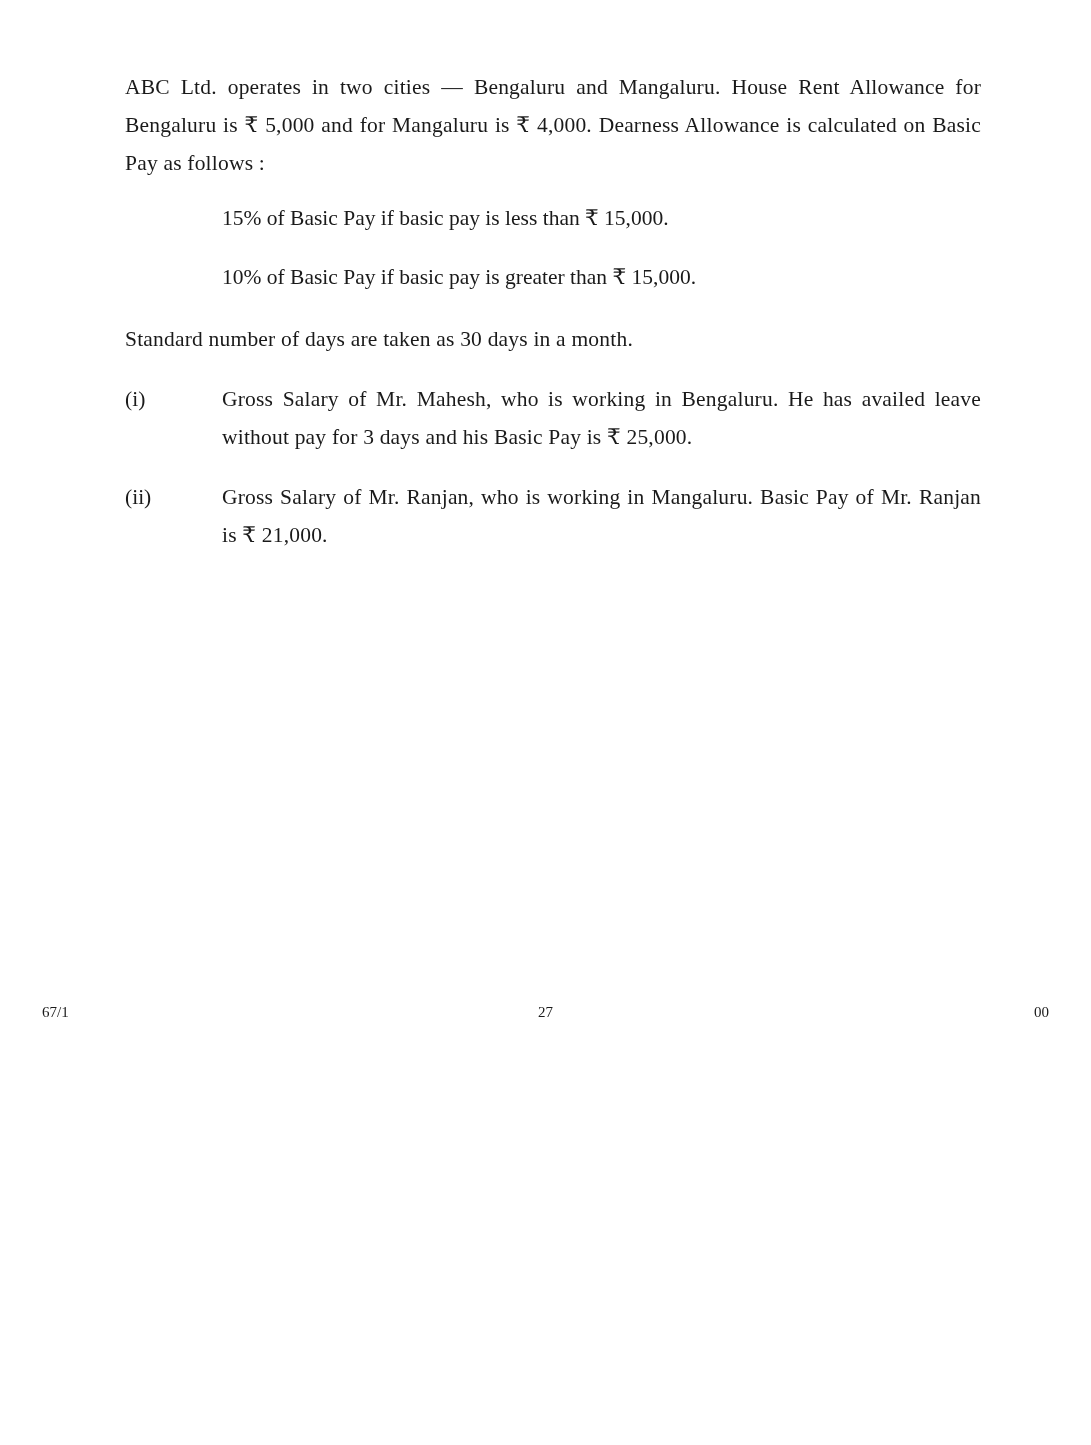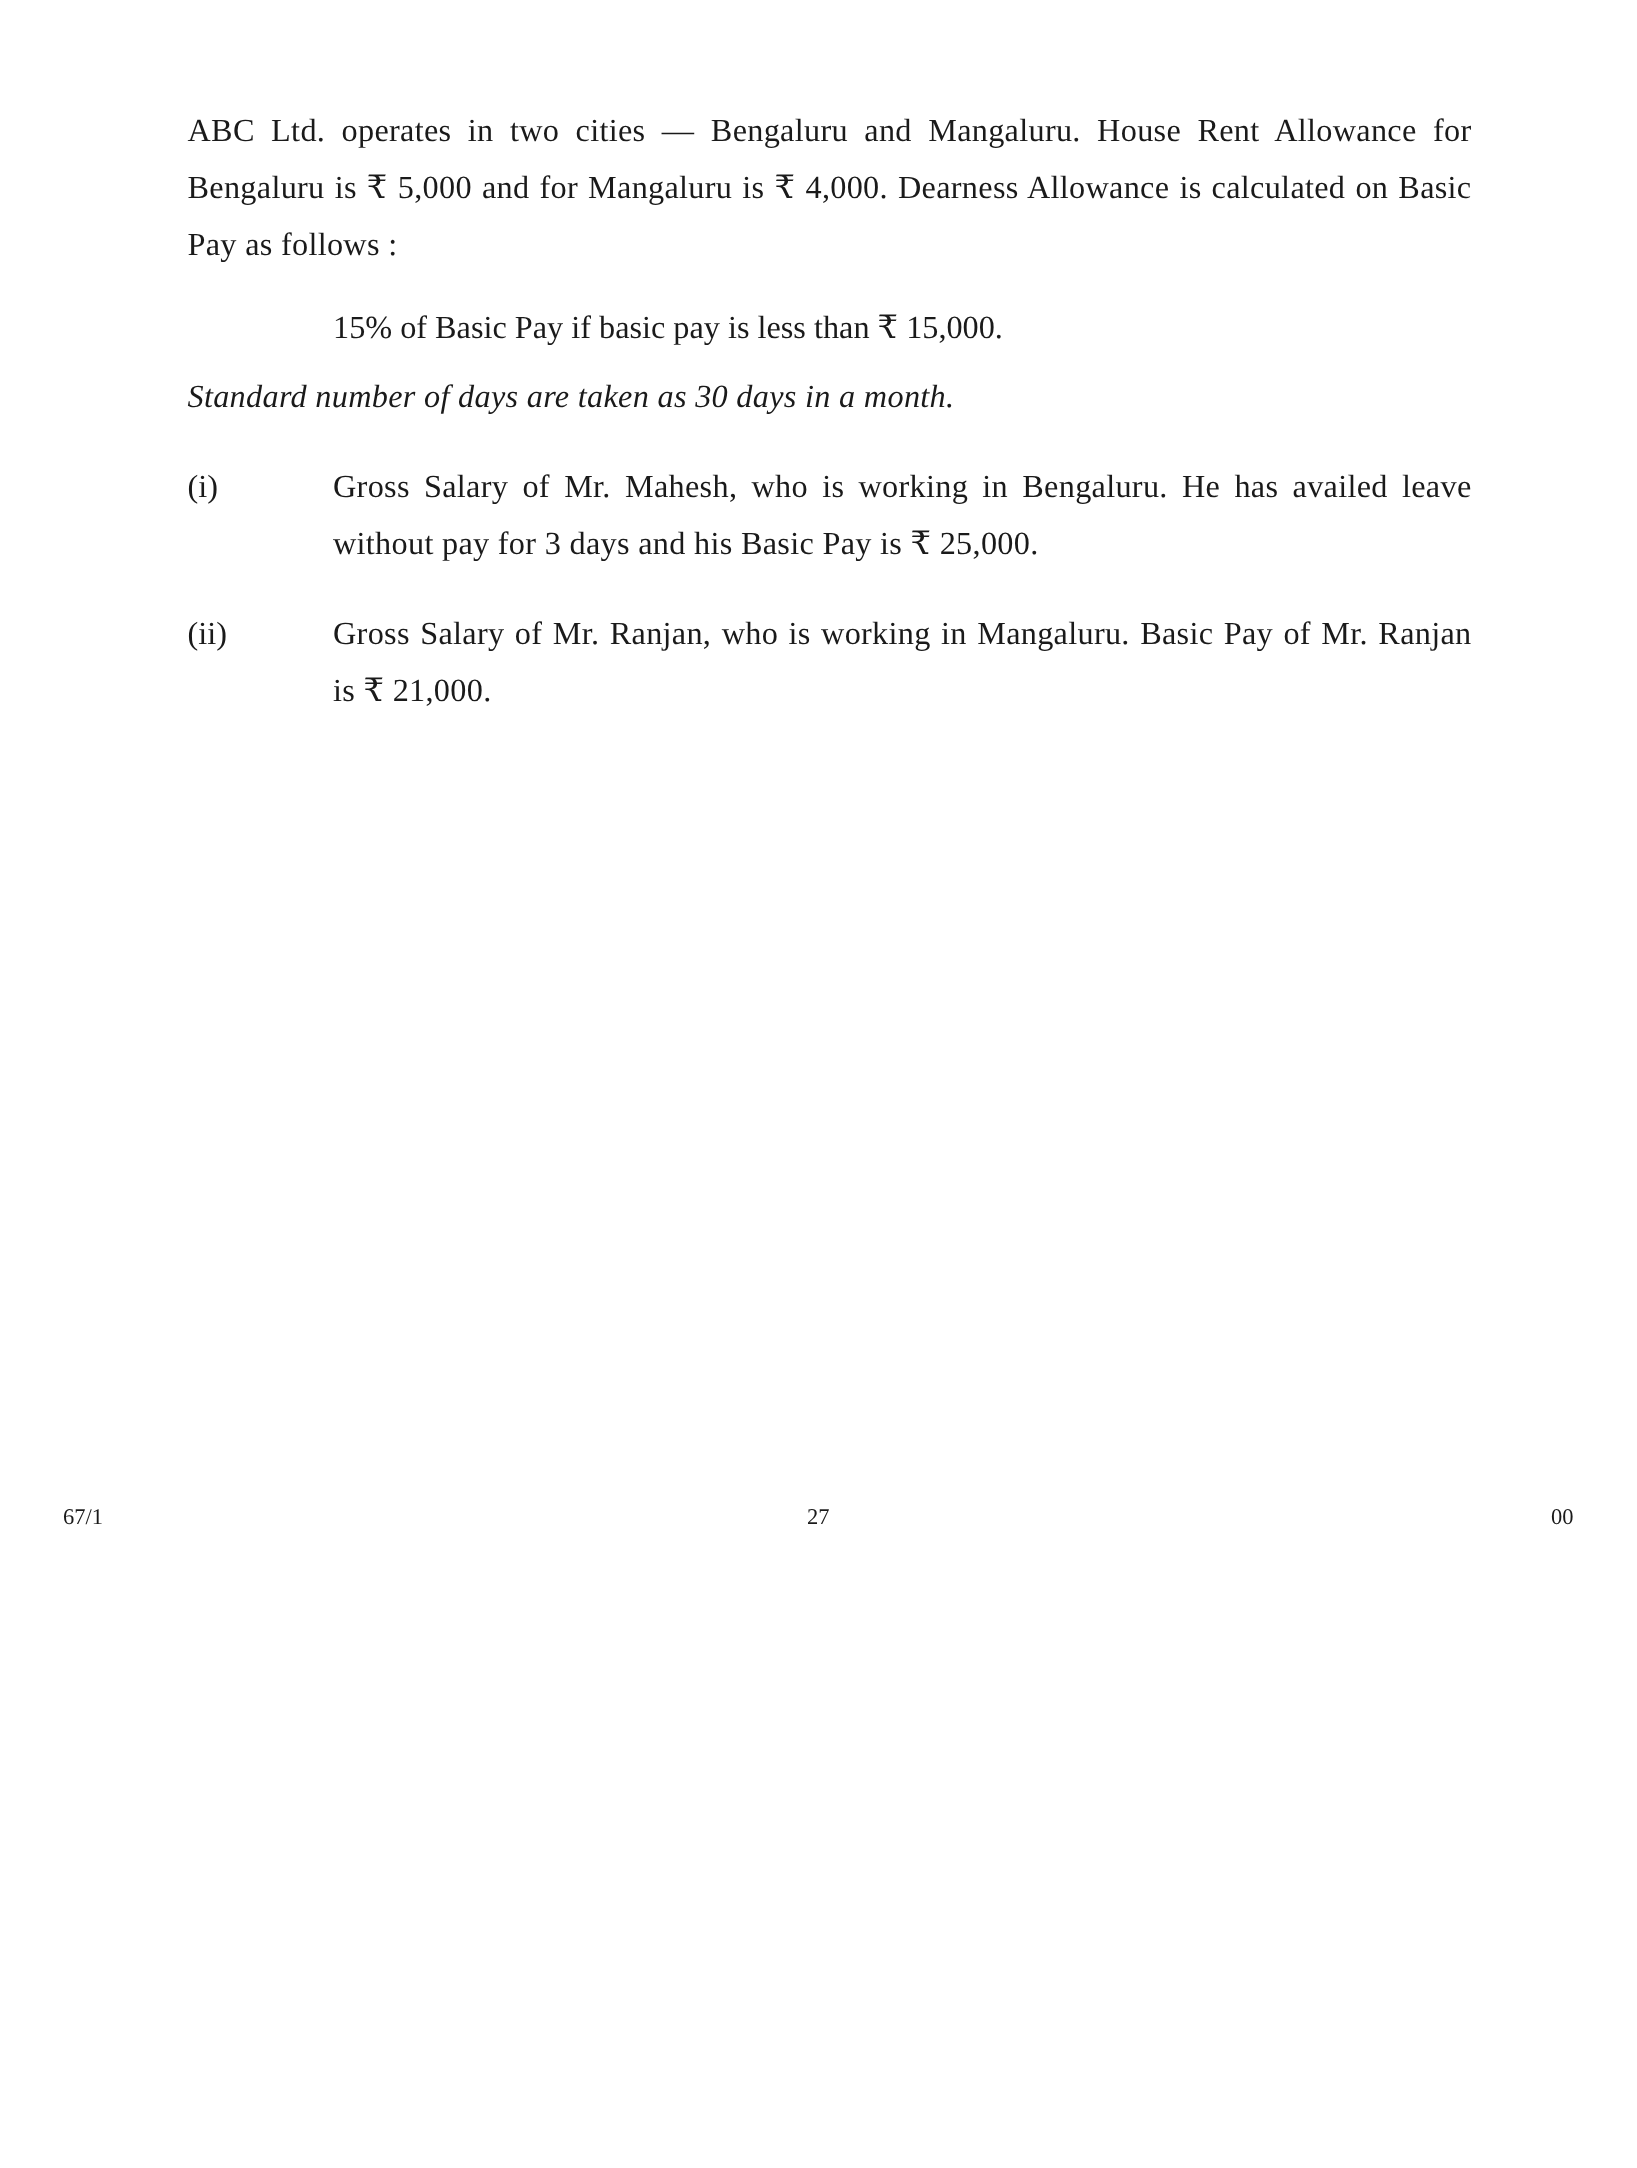--- a/index.html
+++ b/index.html
@@ -100,22 +100,23 @@
 <body>
 
 <div class="page">
 
   <div class="content">
 
     <p class="para">ABC Ltd. operates in two cities — Bengaluru and Mangaluru. House Rent Allowance for Bengaluru is ₹ 5,000 and for Mangaluru is ₹ 4,000. Dearness Allowance is calculated on Basic Pay as follows :</p>
 
     <p class="condition first">15% of Basic Pay if basic pay is less than ₹ 15,000.</p>
 
+    <p class="condition">10% of Basic Pay if basic pay is greater than ₹ 15,000.</p>
 
-    <p class="para" style="margin-top: 8px; font-style: italic;">Standard number of days are taken as 30 days in a month.</p>
+    <p class="para" style="margin-top: 24px;">Standard number of days are taken as 30 days in a month.</p>
 
 
     <div class="question-item">
       <span class="q-label">(i)</span>
       <span class="q-text">Gross Salary of Mr. Mahesh, who is working in Bengaluru. He has availed leave without pay for 3 days and his Basic Pay is ₹ 25,000.</span>
     </div>
 
     <div class="question-item">
       <span class="q-label">(ii)</span>
       <span class="q-text">Gross Salary of Mr. Ranjan, who is working in Mangaluru. Basic Pay of Mr. Ranjan is ₹ 21,000.</span>

